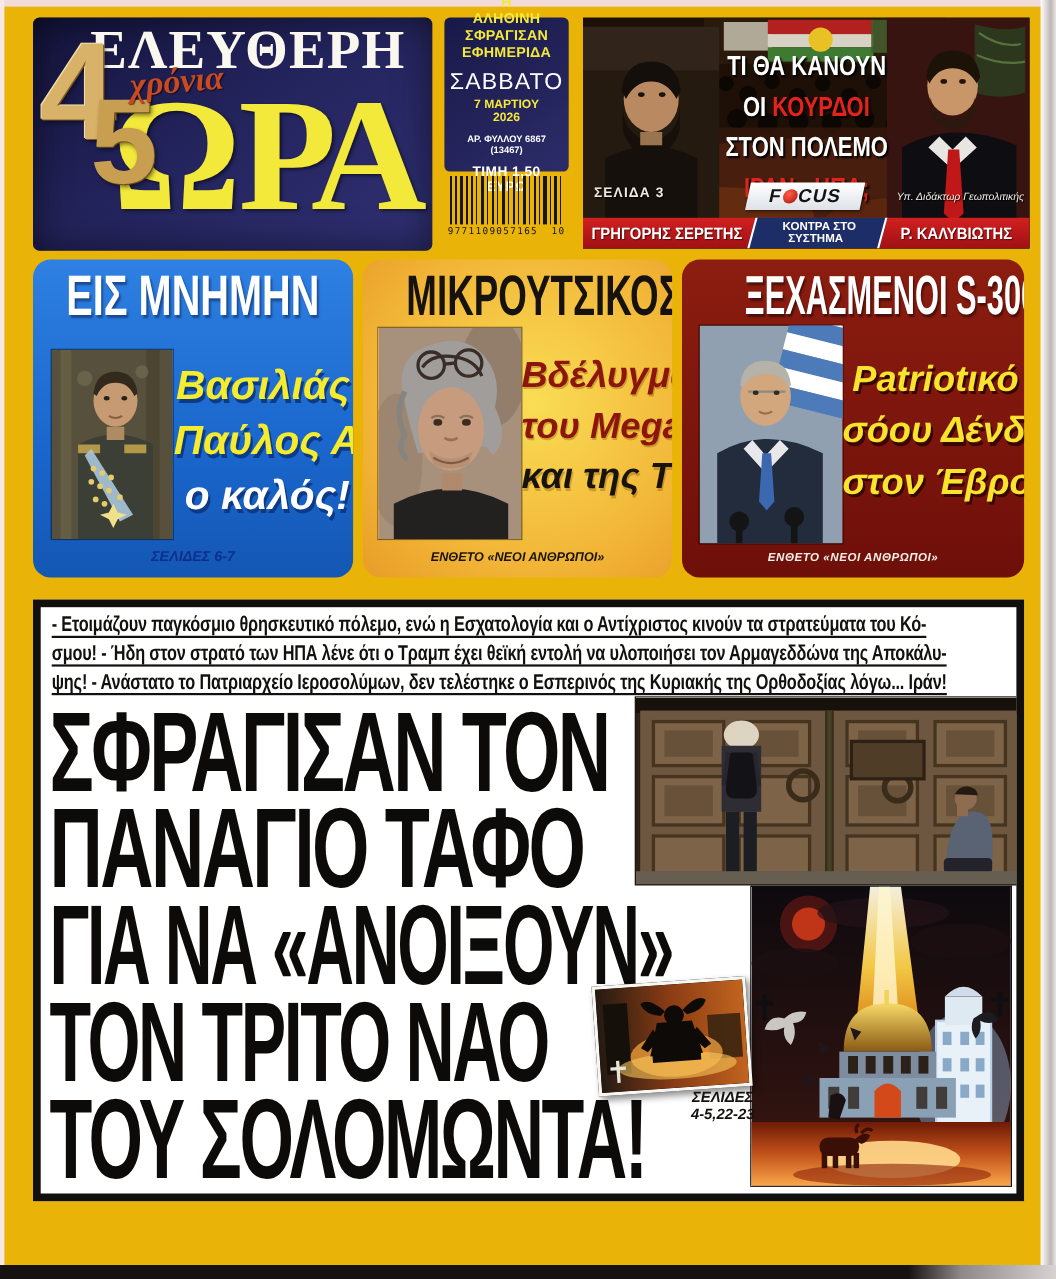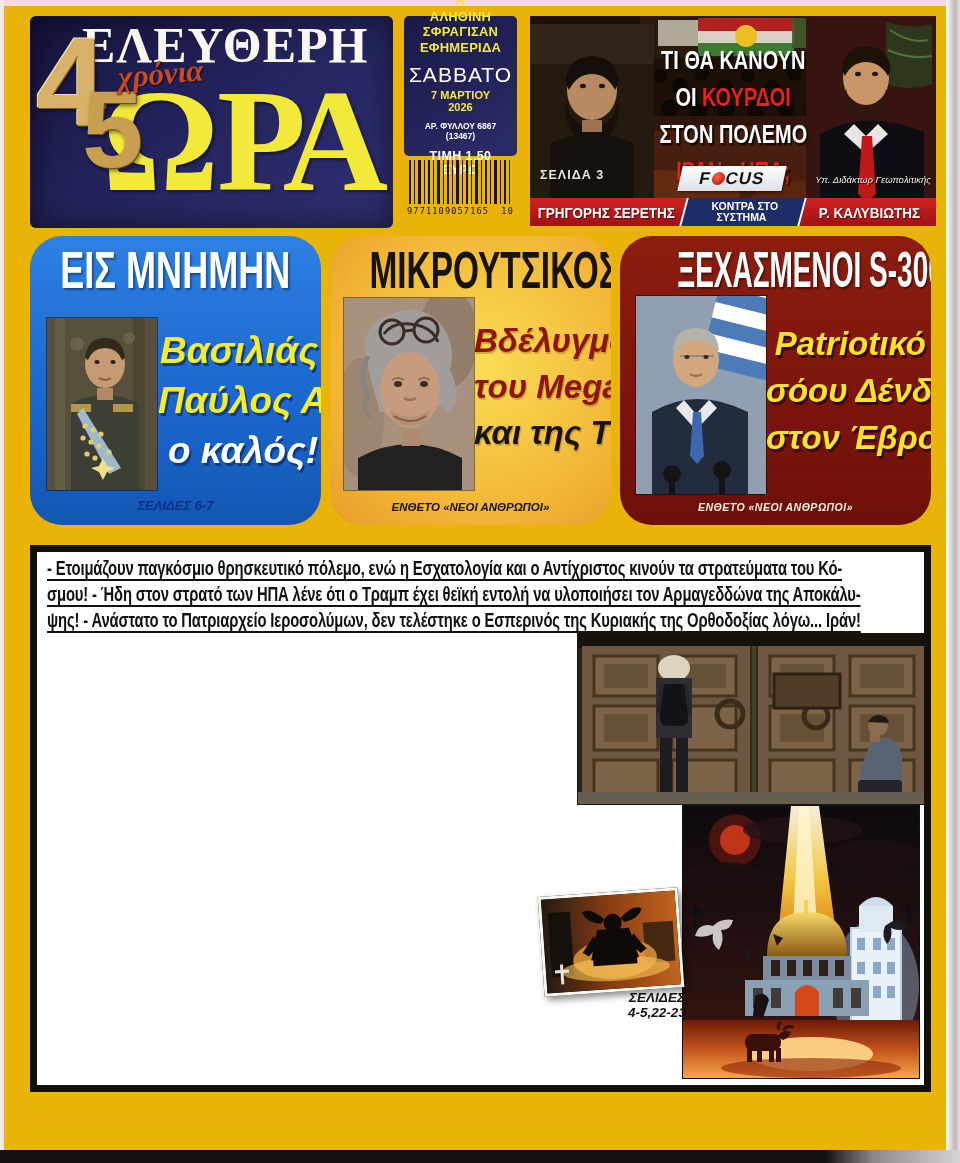--- a/index.html
+++ b/index.html
@@ -72,21 +72,21 @@
            background:linear-gradient(180deg,#d3201f,#9e1115);display:flex;align-items:stretch;z-index:2;}
   .strip-name{flex:1;display:flex;align-items:center;justify-content:center;color:#fff;font-weight:bold;
            font-size:15px;text-shadow:1px 1px 1px #5a0505;white-space:nowrap;}
   .strip-name>span{display:inline-block;transform:scaleX(.9);}
   .strip-center{width:116px;background:#1d2d68;transform:skewX(-15deg);display:flex;flex-direction:column;
            align-items:center;justify-content:center;color:#fff;font-weight:bold;font-size:10.5px;
            line-height:11px;border-left:2px solid #fff;border-right:2px solid #fff;}
   .strip-center>div{transform:skewX(15deg);}
 
   
-  .teaser{position:absolute;top:236px;height:289px;border-radius:32px;overflow:hidden;}
+  .teaser{position:absolute;top:236px;height:289px;border-radius:16px;overflow:hidden;}
   .t1{left:30px;width:291px;background:linear-gradient(180deg,#2e80e2,#1a66cc 60%,#1457b4);}
   .t2{left:330px;width:281px;background:radial-gradient(circle at 55% 45%,#fadd55,#f2b637 65%,#e89c28);}
   .t3{left:620px;width:311px;background:linear-gradient(180deg,#8c1d10,#6e0f09);}
   .t-title{margin-top:8px;text-align:center;font-weight:bold;white-space:nowrap;}
   .t-title>span{display:inline-block;transform:scale(.82,1.18);transform-origin:50% 50%;}
   .t1 .t-title{color:#fff;font-size:44px;line-height:52px;text-shadow:2px 2px 2px rgba(0,0,30,.4);}
   .t2 .t-title{color:#16120d;font-size:44px;line-height:52px;}
   .t2 .t-title>span{transform:scale(.76,1.18);}
   .t3 .t-title{color:#fff;font-size:40px;line-height:50px;text-shadow:2px 2px 2px rgba(0,0,0,.45);}
   .t3 .t-title>span{transform:scale(.7,1.25);}
@@ -357,20 +357,37 @@
     <div class="t-caption">ΕΝΘΕΤΟ «ΝΕΟΙ ΑΝΘΡΩΠΟΙ»</div>
   </div>
 
   <div class="main-box">
     <div class="lead">
       <div class="lead-line"><span>- Ετοιμάζουν παγκόσμιο θρησκευτικό πόλεμο, ενώ η Εσχατολογία και ο Αντίχριστος κινούν τα στρατεύματα του Κό-</span></div>
       <div class="lead-line"><span>σμου! - Ήδη στον στρατό των ΗΠΑ λένε ότι ο Τραμπ έχει θεϊκή εντολή να υλοποιήσει τον Αρμαγεδδώνα της Αποκάλυ-</span></div>
       <div class="lead-line"><span>ψης! - Ανάστατο το Πατριαρχείο Ιεροσολύμων, δεν τελέστηκε ο Εσπερινός της Κυριακής της Ορθοδοξίας λόγω... Ιράν!</span></div>
     </div>
 
+    <div class="headline">
+      <div class="h-line">
+          <span>ΣΦΡΑΓΙΣΑΝ ΤΟΝ</span>
+        </div>
+      <div class="h-line">
+          <span>ΠΑΝΑΓΙΟ ΤΑΦΟ</span>
+        </div>
+      <div class="h-line">
+          <span>ΓΙΑ ΝΑ «ΑΝΟΙΞΟΥΝ»</span>
+        </div>
+      <div class="h-line">
+          <span>ΤΟΝ ΤΡΙΤΟ ΝΑΟ</span>
+        </div>
+      <div class="h-line">
+          <span>ΤΟΥ ΣΟΛΟΜΩΝΤΑ!</span>
+        </div>
+    </div>
 
     <svg class="photo-door" width="352" height="170" viewBox="0 0 352 170">
       <rect width="352" height="170" fill="#2b2217"></rect>
       <rect y="0" width="352" height="14" fill="#17110b"></rect>
       <rect x="4" y="12" width="344" height="150" fill="#6e5740"></rect>
       <rect x="172" y="12" width="8" height="150" fill="#3a2b1b"></rect>
       <g fill="#7d6348" stroke="#46341f" stroke-width="3">
         <rect x="16" y="22" width="64" height="40"></rect>
           <rect x="94" y="22" width="64" height="40"></rect>
         <rect x="16" y="72" width="64" height="44"></rect>

